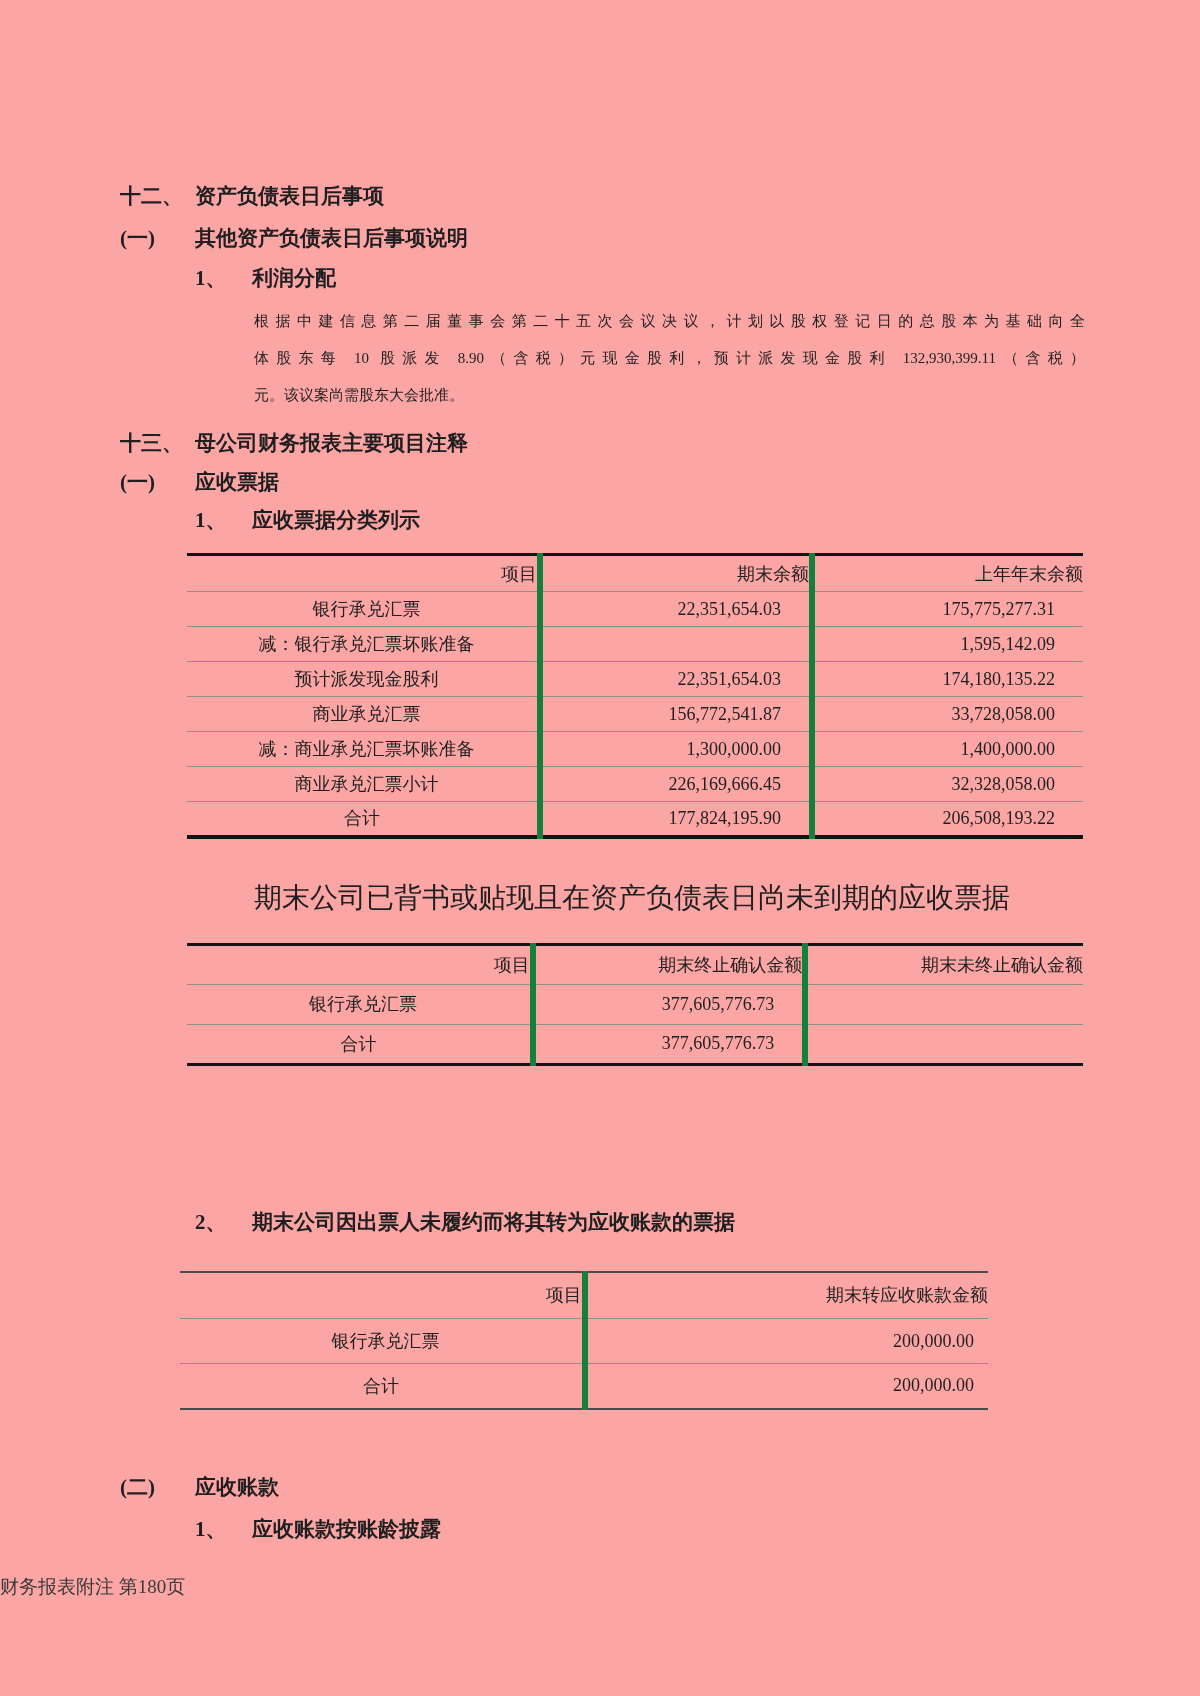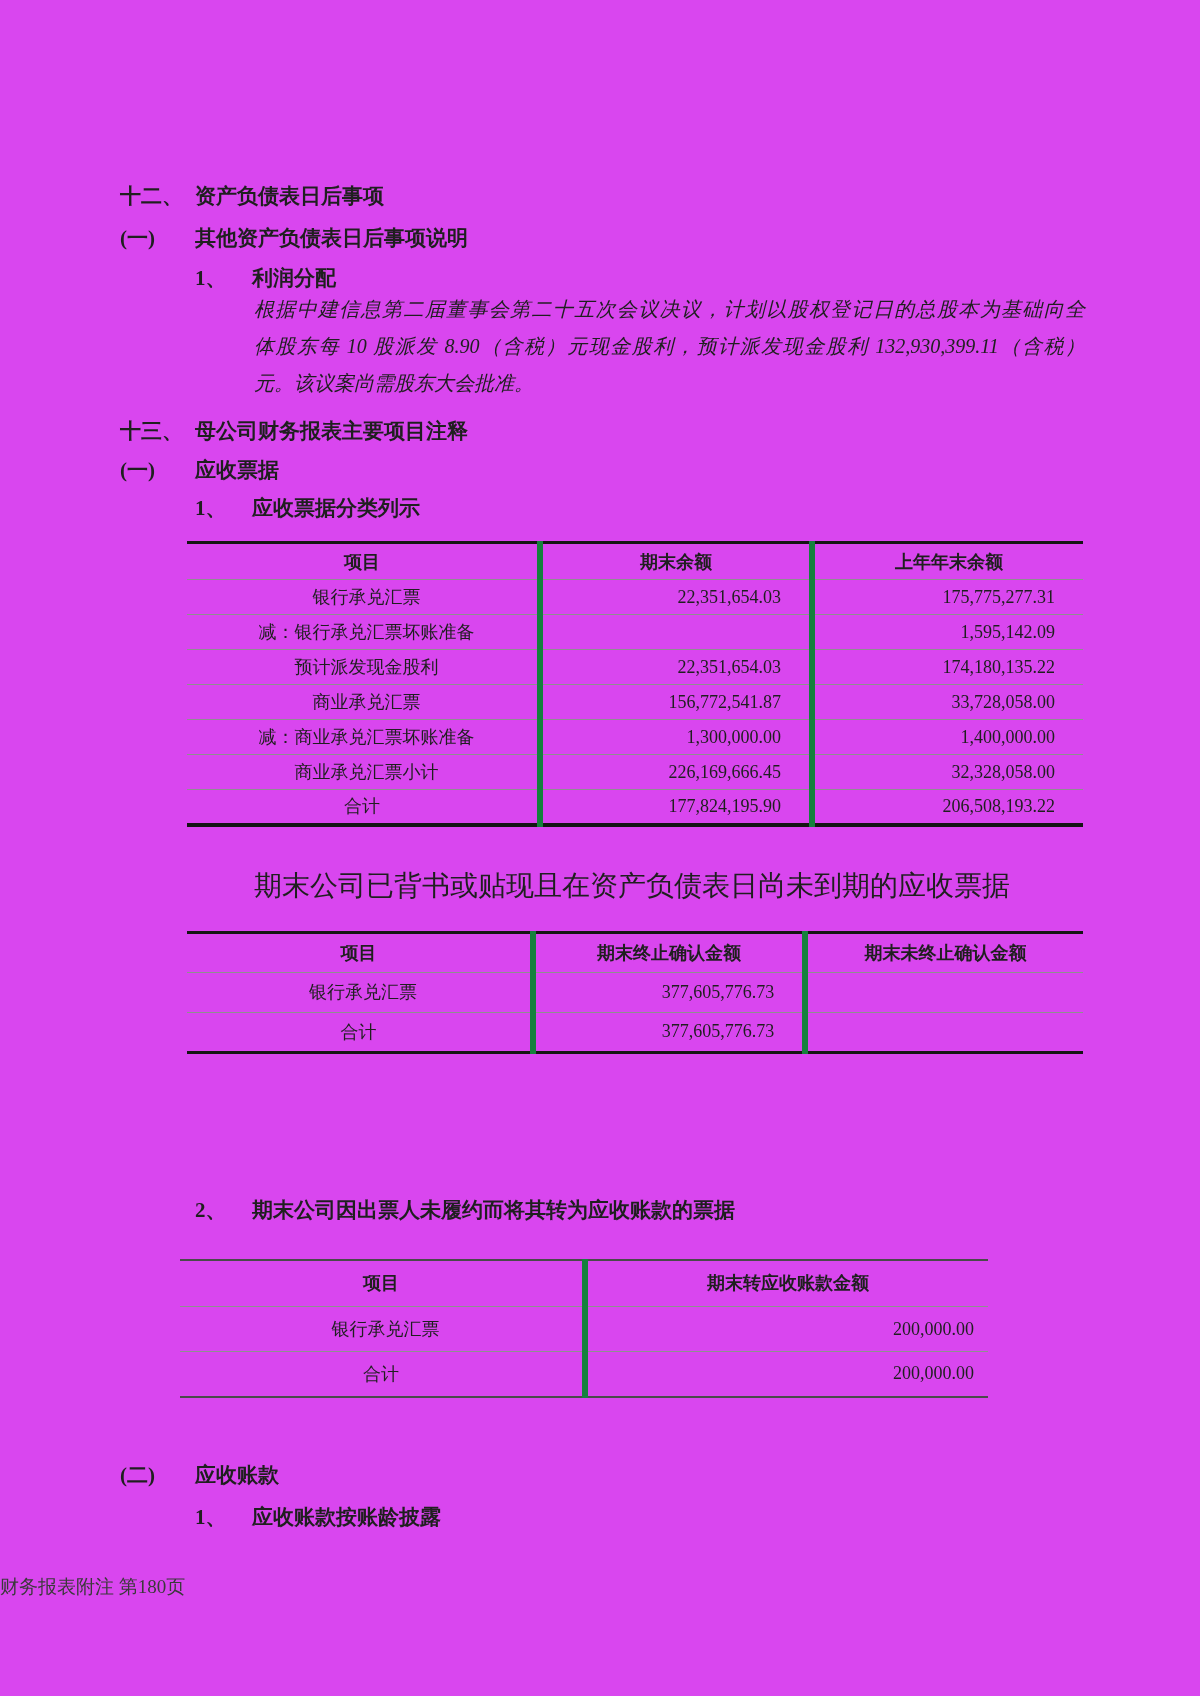--- a/index.html
+++ b/index.html
@@ -1,50 +1,50 @@
 <!DOCTYPE html>
 <html><head>
 <meta charset="utf-8">
 <style>
   * { margin:0; padding:0; box-sizing:border-box; }
   html,body { background:#ffffff; }
   .page {
     position:relative;
     width:1200px; height:1696px;
     margin:0 auto;
-    background:#d946ef;
+    background:#fca5a5;
     font-family:"Liberation Serif","DejaVu Serif",serif;
     color:#1f1f1f;
     overflow:hidden;
   }
   .content {
     position:absolute; left:120px; top:183px; width:965px;
   }
   
   .hrow { display:flex; font-weight:bold; font-size:21px; line-height:26px; }
   .hnum-l1 { width:75px; flex:0 0 75px; }
   .hrow.l2 { margin-left:75px; }
   .hnum-l2 { width:57px; flex:0 0 57px; }
   .mt16 { margin-top:16px; }
   .mt14 { margin-top:14px; }
   .mt13 { margin-top:13px; }
   .mt12 { margin-top:12px; }
   
   .para {
-    margin-left:134px; margin-top:0; width:831px;
-    font-size:20px; line-height:37px;font-style:italic;
+    margin-left:134px; margin-top:12px; width:831px;
+    font-size:15px; line-height:37px;
   }
   .para .jline { text-align:justify; text-align-last:justify; }
   .note-line {
     margin-left:134px; margin-top:46px;
     font-size:28px; line-height:26px;
   }
   
   table.fin { border-collapse:collapse; table-layout:fixed; font-size:18px; }
-  table.fin th { font-weight:bold; text-align:center; }
+  table.fin th { font-weight:normal; text-align:right; }
   table.fin td, table.fin th { border-bottom:1px solid #8f8f8f; vertical-align:middle; overflow:hidden; white-space:nowrap; }
   table.fin td + td, table.fin th + th { border-left:6px solid #15803d; }
   table.fin tr:last-child td { border-bottom:none; }
   td.lbl { text-align:center; padding-left:9px; }
   td.lbl-c { text-align:center; }
   td.num { text-align:right; padding-right:28px; }
   .t1, .t2 { margin-left:67px; width:896px; }
   .t1 { margin-top:20px; border-top:3px solid #141414; border-bottom:4px solid #141414; }
   .t1 th { height:37px; }
   .t1 td { height:35px; }

